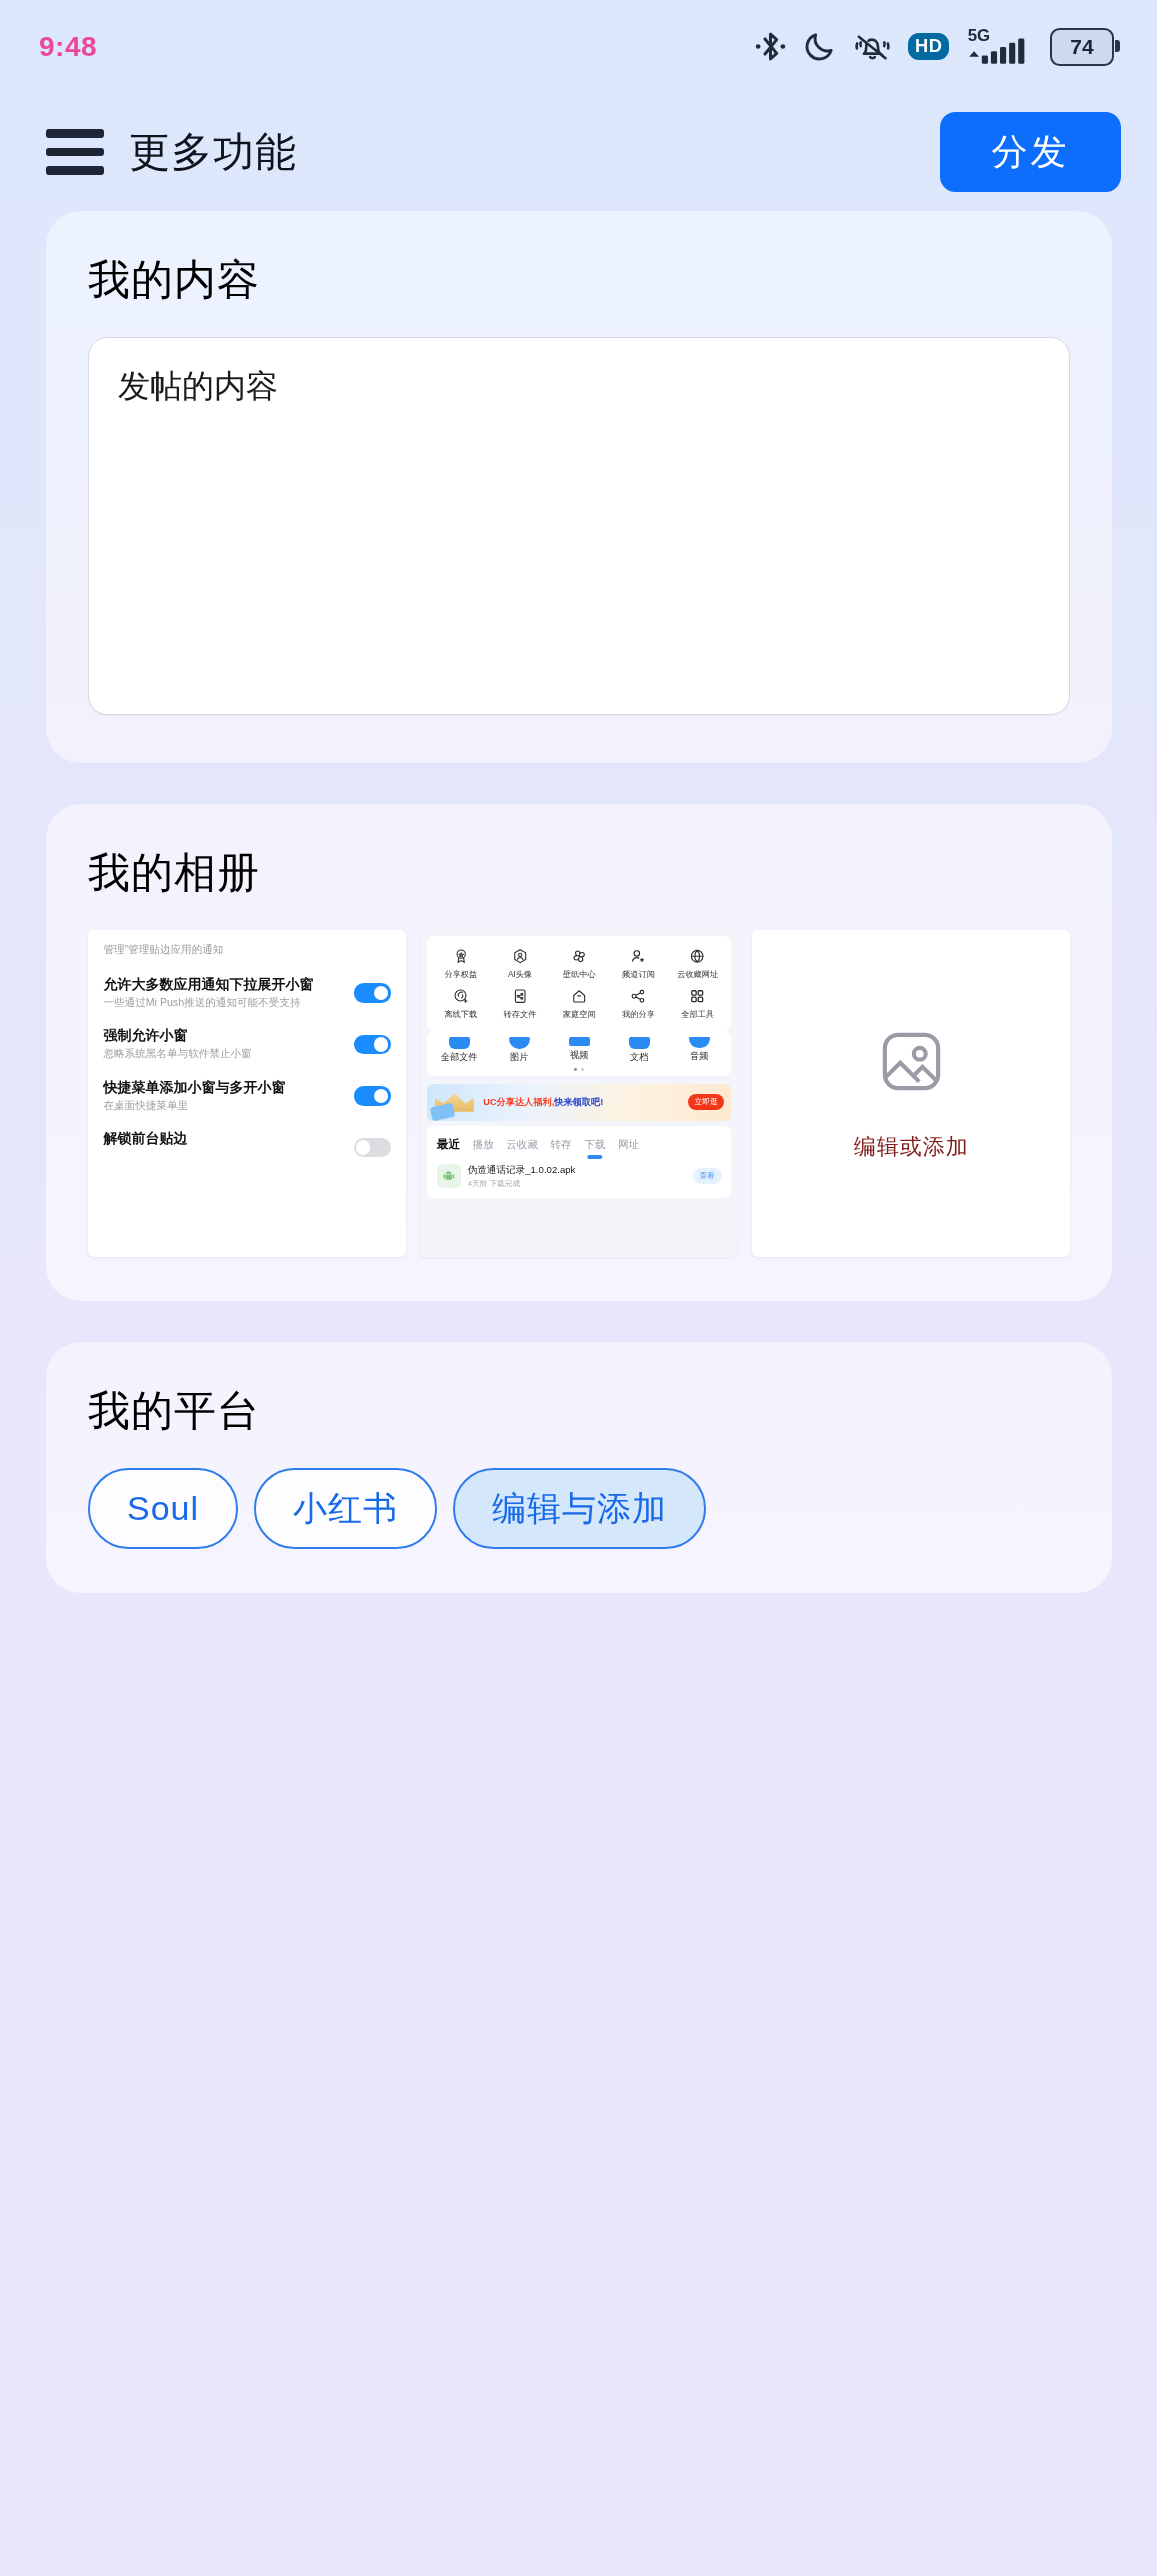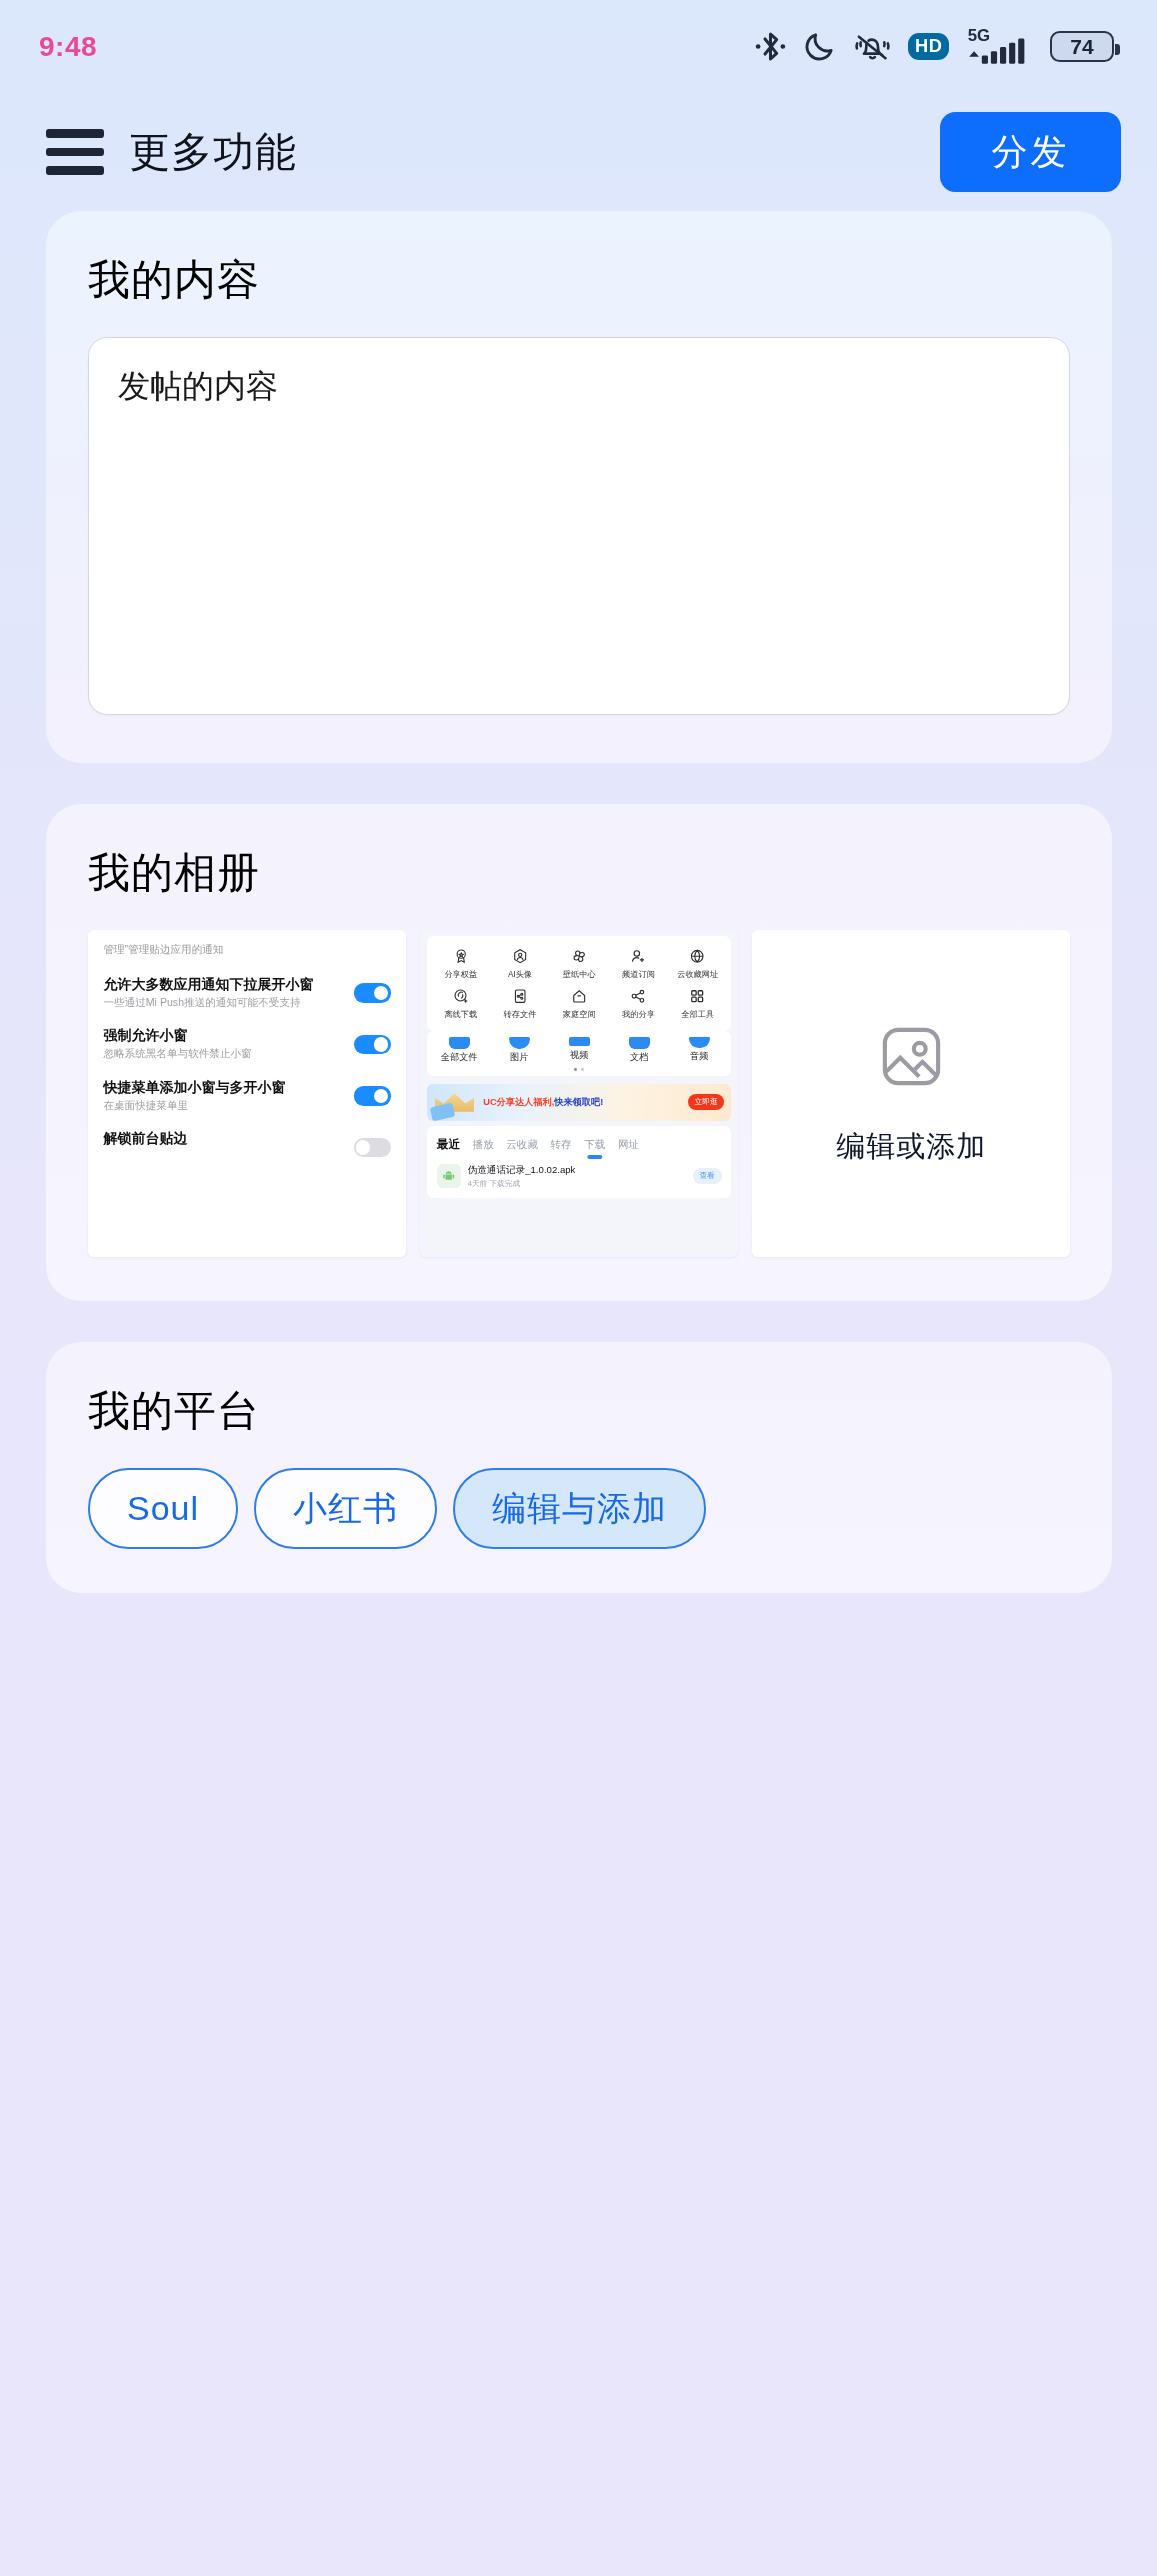--- a/index.html
+++ b/index.html
@@ -13,21 +13,21 @@
 
   
   .statusbar{
     height:93px; display:flex; align-items:center;
     justify-content:space-between; padding:0 44px 0 39px;
   }
   .clock{ font-size:28px; font-weight:700; color:#ec4899; letter-spacing:0.5px; }
   .sysicons{ display:flex; align-items:center; gap:16.4px; }
   .sysicons svg{ display:block; }
   .batt{
-    width:64px;height:31px;border:2.9px solid #2b3446;border-radius:9.6px;
+    width:64px;height:38px;border:2.9px solid #2b3446;border-radius:9.6px;
     display:flex;align-items:center;justify-content:center;position:relative;
     background:#cdd9ef;
   }
   .batt:after{
     content:"";position:absolute;right:-7.7px;top:10.6px;width:4.8px;height:11.6px;
     background:#2b3446;border-radius:0 2.9px 2.9px 0;
   }
   .batt span{ font-size:21px;font-weight:700;color:#1d2534;line-height:1; }
   .hd{
     background:#0369a1;color:#fff;border-radius:11px;font-size:18.3px;font-weight:800;
@@ -136,21 +136,21 @@
   .t2 .apk{
     width:24px;height:24px;border-radius:5.8px;background:#e9f5e9;flex:none;
     display:flex;align-items:center;justify-content:center;
   }
   .t2 .fname{ font-size:9.6px;color:#15151a; }
   .t2 .fmeta{ font-size:7.7px;color:#a3a6ae;margin-top:1.9px; }
   .t2 .view{ margin-left:auto;background:#e7f1fe;color:#4a9bf5;font-size:7.7px;border-radius:7.7px;padding:2.9px 6.8px; }
 
   
   .t3{ display:flex;flex-direction:column;align-items:center;justify-content:center;gap:35px; }
-  .t3 span{ font-size:29px;color:#0f172a;letter-spacing:1px; }
+  .t3 span{ font-size:22px;color:#7f1d1d;letter-spacing:1px; }
 
   
   .chips{ display:flex; gap:16px; }
   .chip{
     border:2.9px solid #2f7ced; border-radius:44px; background:#fdfdff;
     color:#1769e8; font-size:34px; padding:0 37px; height:81px;
     display:flex; align-items:center; cursor:pointer; letter-spacing:1px;
   }
   .chip.filled{ background:#d5e7fb; }
 </style>

